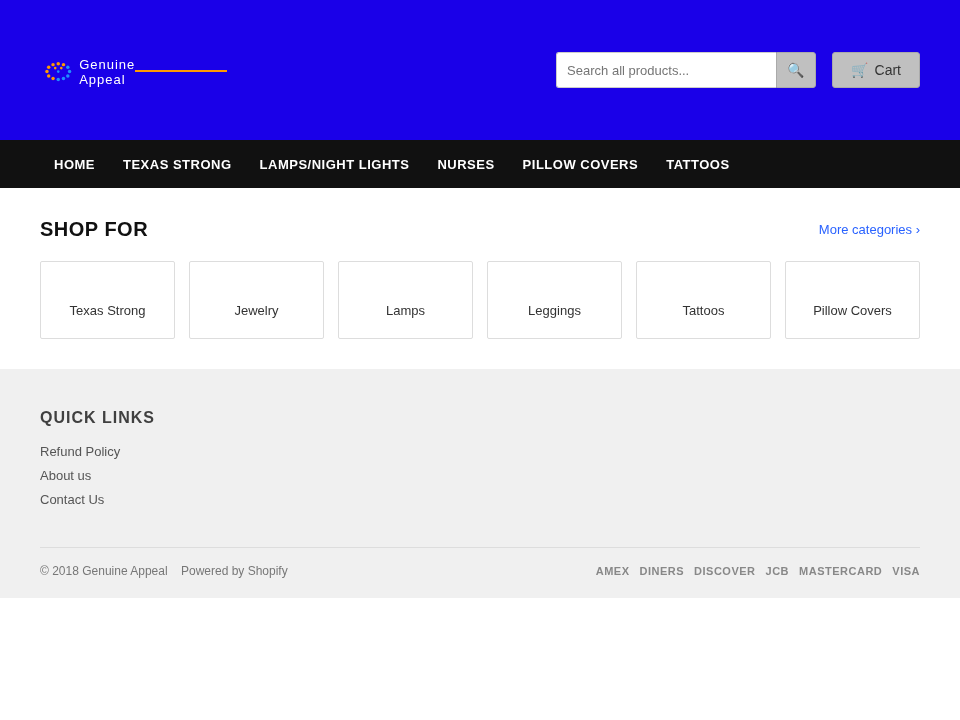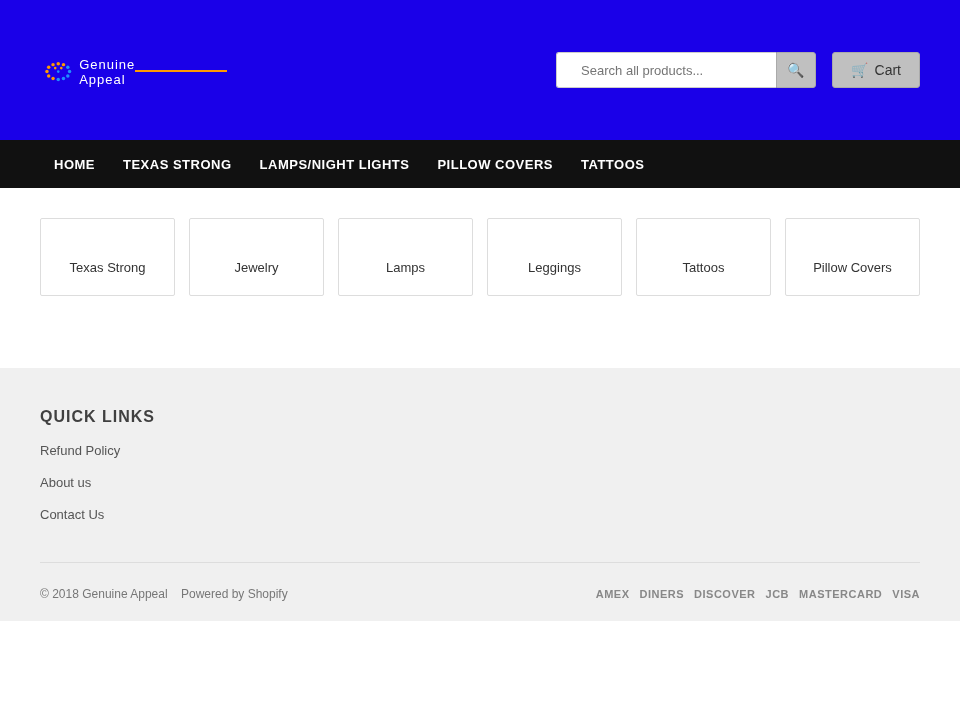--- a/index.html
+++ b/index.html
@@ -40,21 +40,21 @@
       align-items: center;
       gap: 16px;
     }
     .search-form {
       display: flex;
       align-items: center;
     }
     .search-input {
       width: 220px;
       height: 36px;
-      padding: 0 24px;
+      padding: 0 10px;
       border: 1px solid #ccc;
       border-right: none;
       border-radius: 3px 0 0 3px;
       font-size: 13px;
       color: #999;
       outline: none;
       background: #fff;
     }
     .search-btn {
       height: 36px;
@@ -167,33 +167,33 @@
       font-weight: bold;
       letter-spacing: 1px;
       text-transform: uppercase;
       margin-bottom: 16px;
       color: #404040;
     }
     .quick-links-list {
       list-style: none;
       display: flex;
       flex-direction: column;
-      gap: 16px;
+      gap: 8px;
       margin-bottom: 40px;
     }
     .quick-links-list li a {
       color: #555;
       text-decoration: none;
       font-size: 13px;
     }
     .footer-bottom {
       display: flex;
       justify-content: space-between;
       align-items: center;
-      padding-top: 24px;
+      padding-top: 16px;
       border-top: 1px solid #ddd;
     }
     .footer-copy {
       font-size: 12px;
       color: #777;
     }
     .footer-copy a {
       color: #777;
       text-decoration: none;
     }
@@ -248,25 +248,30 @@
       <span>🛒</span>
       <span>Cart</span>
     </button>
   </div>
 </header>
 
 <nav class="nav">
   <div class="nav-item">HOME</div>
   <div class="nav-item">TEXAS STRONG</div>
   <div class="nav-item">LAMPS/NIGHT LIGHTS</div>
+  <div class="nav-item">NURSES</div>
   <div class="nav-item">PILLOW COVERS</div>
   <div class="nav-item">TATTOOS</div>
 </nav>
 
 <main class="main">
+  <div class="shop-for-header">
+    <h2 class="shop-for-title">SHOP FOR</h2>
+    <a class="more-categories" href="#">More categories ›</a>
+  </div>
   <div class="categories-grid">
     <div class="category-card">
       <span class="category-label">Texas Strong</span>
     </div>
     <div class="category-card">
       <span class="category-label">Jewelry</span>
     </div>
     <div class="category-card">
       <span class="category-label">Lamps</span>
     </div>

